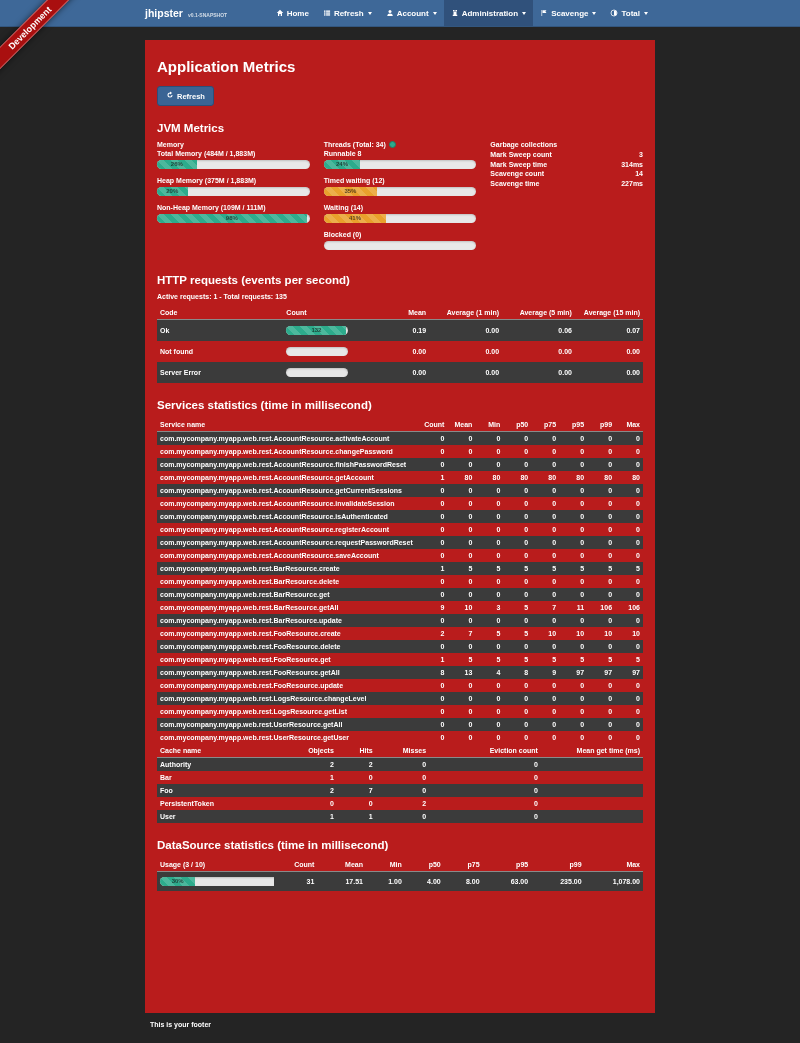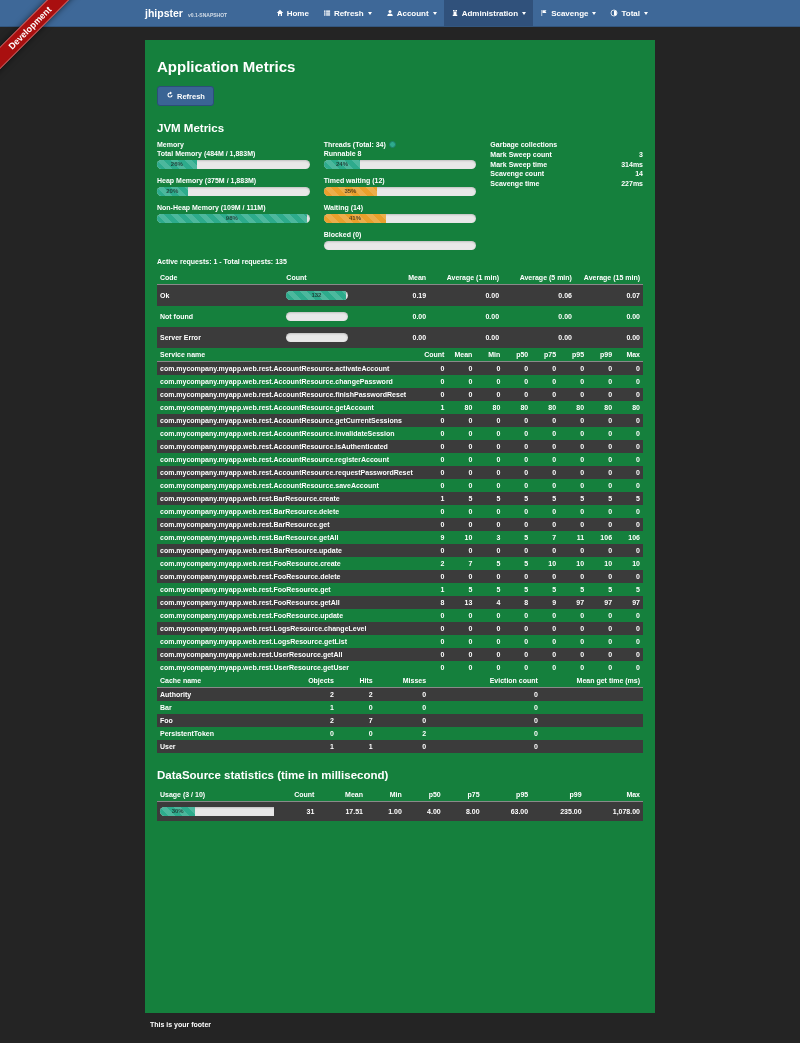--- a/index.html
+++ b/index.html
@@ -22,21 +22,21 @@
   .brand-version { font-size:5px; color:rgba(255,255,255,.75); font-weight:bold; }
   .nav { display:flex; list-style:none; height:100%;text-align:center; }
   .nav-item { display:flex; align-items:center; gap:3px; padding:0 7px; height:100%;
     font-size:8px; font-weight:bold; color:#fff; cursor:pointer; white-space:nowrap; }
   .nav-item.active { background:#30517b; }
   .nav-item svg { display:block; }
   .caret { width:0; height:0; border-left:2.5px solid transparent;
     border-right:2.5px solid transparent; border-top:3px solid #fff; margin-left:1px; }
 
   
-  .panel { width:510px; margin:13px auto 0; background:#15803d;
+  .panel { width:510px; margin:13px auto 0; background:#b91c1c;
     padding:12px 12px 20px; min-height:973px; }
   h2.page-title { font-size:15px; font-weight:bold; margin:6px 0 10px; }
   .btn-refresh { display:inline-flex; align-items:center; gap:3px; background:#3a6494;
     border:1px solid #2c4e78; border-radius:3px; color:#fff; font-size:7.5px;
     font-weight:bold; padding:4px 8px; cursor:pointer; }
   h3.section-title { font-size:11.5px; font-weight:bold; margin:16px 0 7px; }
 
   
   .jvm-row { display:flex; gap:14px; margin-top:4px; }
   .jvm-col { flex:1; min-width:0; }
@@ -270,20 +270,21 @@
           </div>
 
           <div class="gc-row">
             <span>Scavenge time</span>
             <span>227ms</span>
           </div>
         </div>
     </div>
   </div>
 
+  <h3 class="section-title">HTTP requests (events per second)</h3>
   <div class="summary-line">Active requests: 1 - Total requests: 135</div>
 
   <table class="http-table">
     <colgroup>
         <col style="width:26%">
         <col style="width:17%">
         <col style="width:13%">
         <col style="width:15%">
         <col style="width:15%">
         <col style="width:14%">
@@ -340,20 +341,21 @@
             </div>
           </td>
           <td>0.00</td>
           <td>0.00</td>
           <td>0.00</td>
           <td>0.00</td>
         </tr>
       </tbody>
   </table>
 
+  <h3 class="section-title">Services statistics (time in millisecond)</h3>
 
   <table>
     <colgroup>
         <col style="width:54%">
         <col style="width:5.75%">
         <col style="width:5.75%">
         <col style="width:5.75%">
         <col style="width:5.75%">
         <col style="width:5.75%">
         <col style="width:5.75%">

